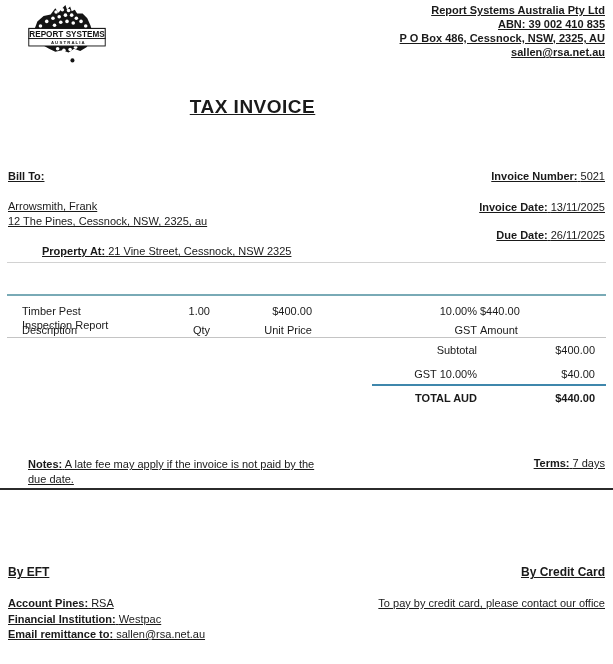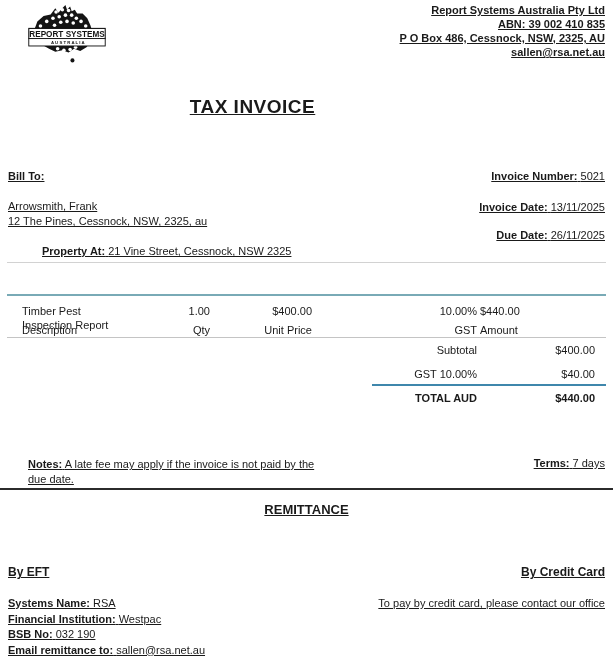--- a/index.html
+++ b/index.html
@@ -183,39 +183,34 @@
   <div class="abs notes">
     <b>Notes:</b>
     <span>A late fee may apply if the invoice is not paid by the due date.</span>
   </div>
   <div class="abs terms">
     <b>Terms:</b>
     <span>7 days</span>
   </div>
 
   <div class="divider"></div>
-  <div class="abs remit-title">REMITTANCE</div>
 
   <div class="abs eft-title">By EFT</div>
   <div class="abs cc-title">By Credit Card</div>
 
   <div class="abs eft-fields">
     <div>
-      <b>Systems Name:</b>
+      <b>Account Pines:</b>
       <span>RSA</span>
     </div>
     <div>
       <b>Financial Institution:</b>
       <span>Westpac</span>
     </div>
     <div>
-      <b>BSB No:</b>
-      <span>032 190</span>
-    </div>
-    <div>
       <b>Email remittance to:</b>
       <span>sallen@rsa.net.au</span>
     </div>
   </div>
 
   <div class="abs cc-text">To pay by credit card, please contact our office</div>
 
 </div>
 
 </body></html>

